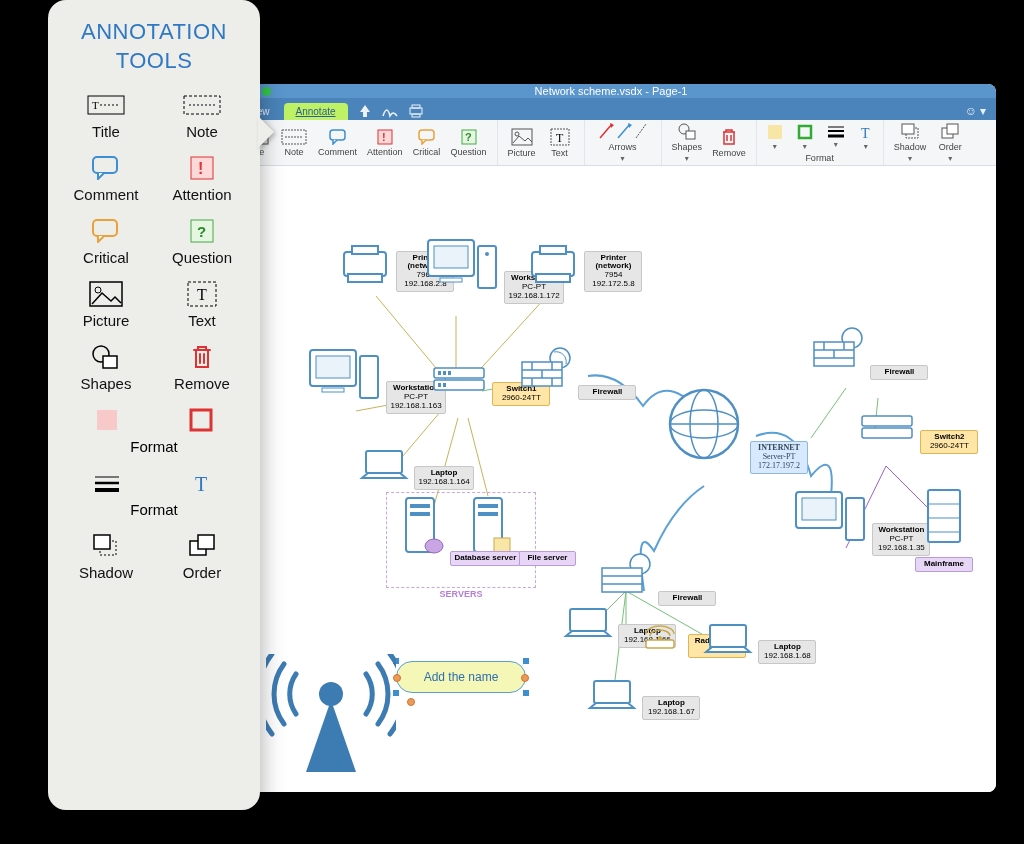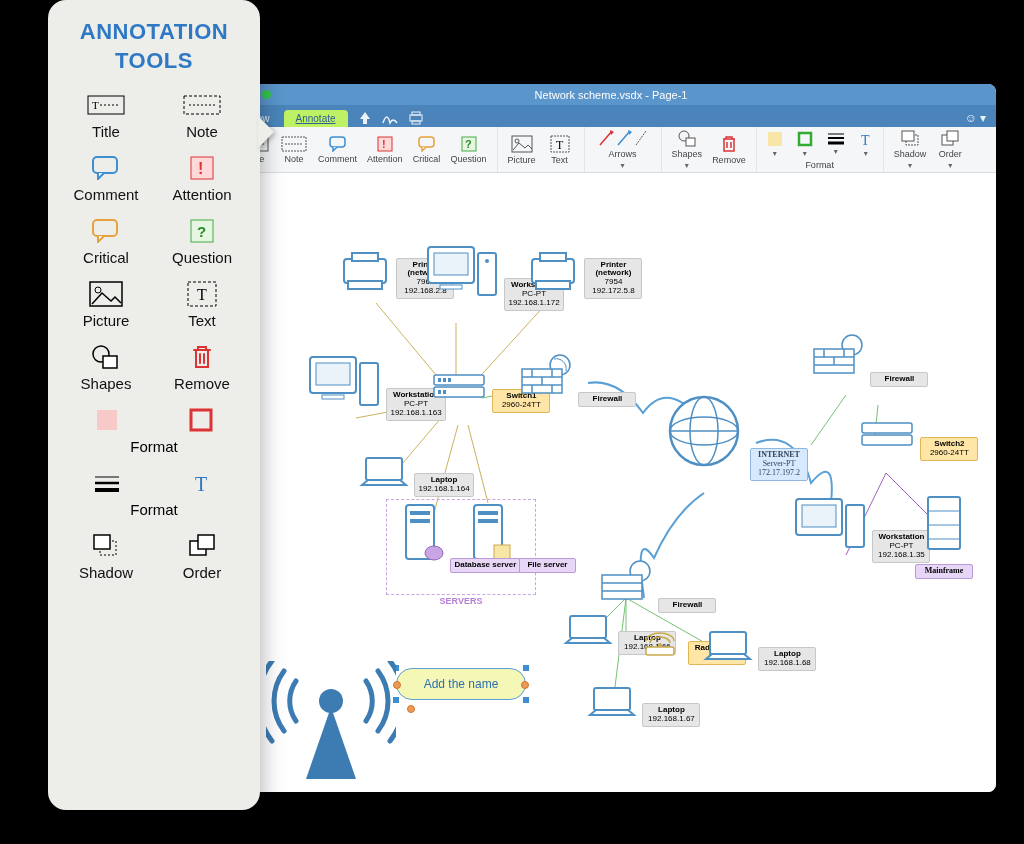--- a/index.html
+++ b/index.html
@@ -21,21 +21,21 @@
     height: 810px;
     background: #ededea;
     border-radius: 18px;
     box-shadow: 0 10px 25px rgba(0,0,0,.35);
     z-index: 5;
     padding: 18px 14px 10px;
   }
   .promo-title {
     color: #2e78c4;
     font-size: 22px;
-    font-weight: 700;
+    font-weight: 400;
     text-align: center;
     letter-spacing: .5px;
     line-height: 1.3;
     margin-bottom: 16px;
   }
   .promo-grid {
     display: grid;
     grid-template-columns: 1fr 1fr;
     column-gap: 8px;
     row-gap: 14px;
@@ -89,21 +89,21 @@
     width: 770px;
     height: 708px;
     background: #fff;
     border-radius: 8px;
     box-shadow: 0 18px 45px rgba(0,0,0,.45);
     overflow: hidden;
     display: flex;
     flex-direction: column;
   }
   .titlebar {
-    height: 21px;
+    height: 14px;
     background: #5a95cc;
     display: flex;
     align-items: center;
     padding: 0 8px;
     position: relative;
   }
   .traffic { display: flex; gap: 5px; }
   .traffic span {
     width: 9px; height: 9px; border-radius: 50%;
     display: inline-block;
@@ -750,21 +750,21 @@
 
       <div class="node" style="left:564px; top:322px;">
         <svg width="78" height="62">
             <rect x="6" y="4" width="46" height="36" rx="3" fill="#fff" stroke="#4e8fc4" stroke-width="2"></rect>
             <rect x="12" y="10" width="34" height="22" fill="#eaf2fa" stroke="#4e8fc4"></rect>
             <rect x="56" y="10" width="18" height="42" rx="2" fill="#fff" stroke="#4e8fc4" stroke-width="2"></rect>
           </svg>
         <div class="caption"><span class="hostname">Workstation</span><br><span>PC-PT</span><br><span>192.168.1.35</span></div>
       </div>
 
-      <div class="node" style="left:676px; top:322px;font-family:Liberation Serif, serif;">
+      <div class="node" style="left:676px; top:322px;">
         <svg width="44" height="60">
             <rect x="6" y="2" width="32" height="52" rx="2" fill="#fff" stroke="#4e8fc4" stroke-width="2"></rect>
             <line x1="6" y1="16" x2="38" y2="16" stroke="#4e8fc4"></line>
             <line x1="6" y1="30" x2="38" y2="30" stroke="#4e8fc4"></line>
             <line x1="6" y1="44" x2="38" y2="44" stroke="#4e8fc4"></line>
           </svg>
         <div class="caption p"><span class="hostname">Mainframe</span></div>
       </div>
 
       <div class="node" style="left:372px; top:386px;">

